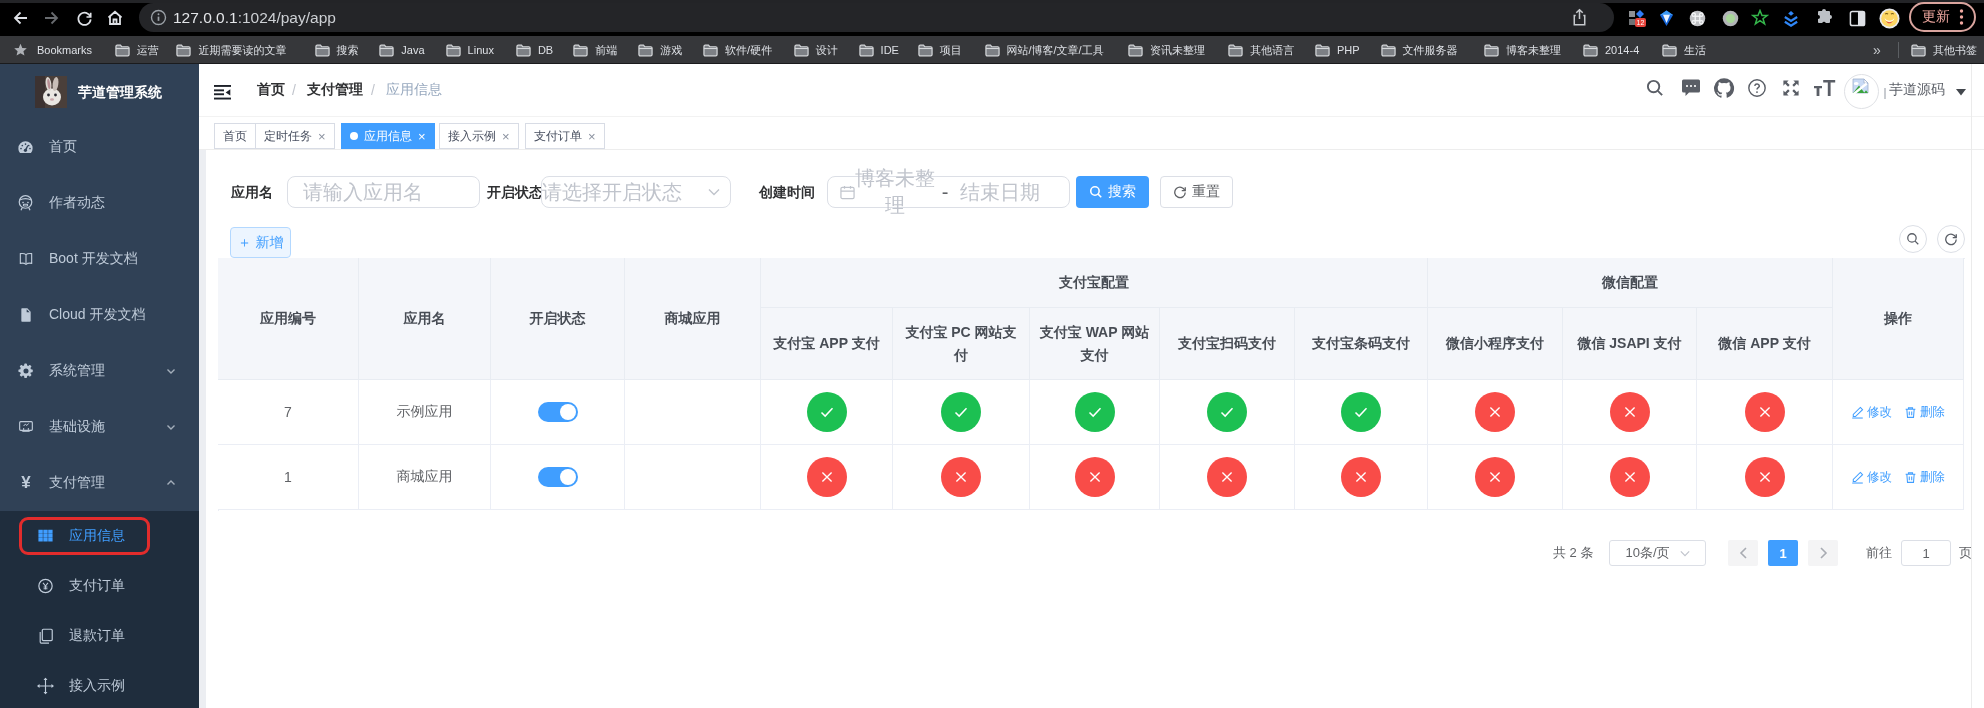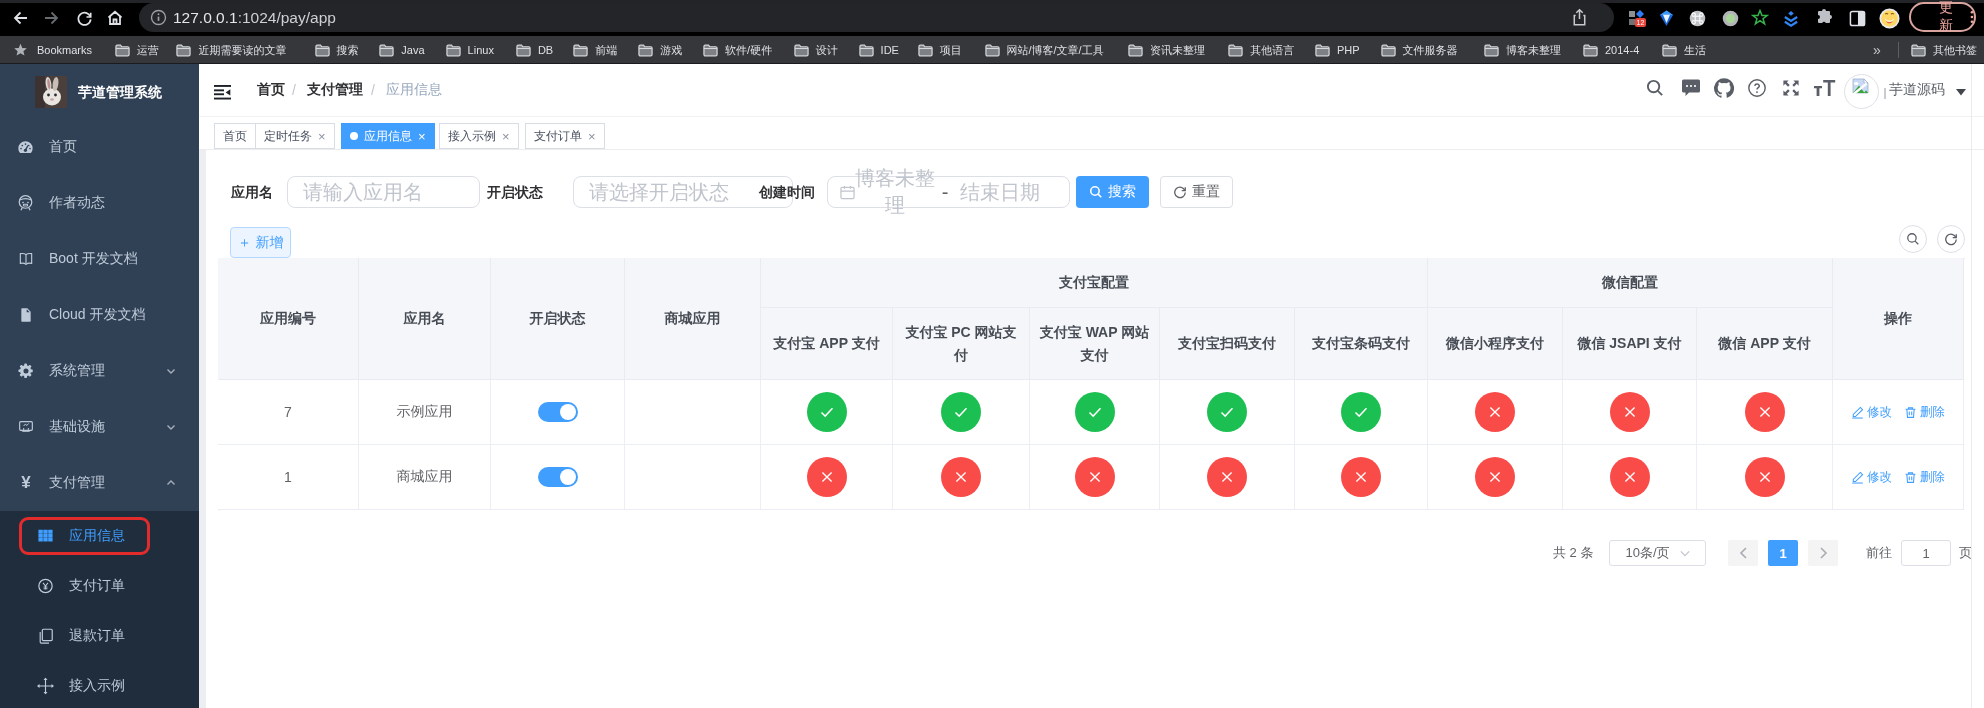--- a/index.html
+++ b/index.html
@@ -154,21 +154,21 @@
   <div class="cicon" style="left:1877px;width:24px">
       <svg width="21" height="21" viewBox="0 0 22 22">
         <circle cx="11" cy="11" r="10.5" fill="#e8eaed"></circle>
         <circle cx="11" cy="11" r="8.7" fill="#fdd663"></circle>
         <path d="M6.5 6.5q1.5-1.5 3 0M12.5 6.5q1.5-1.5 3 0" fill="none" stroke="#7a5c10" stroke-width="1.1"></path>
         <path d="M5.8 10c2 4.5 8.4 4.5 10.4 0-.8 6-9.6 6-10.4 0z" fill="#fff"></path>
         <path d="M7.5 13.5c2 1.8 5 1.8 7 0-2 3.5-5.6 3.2-7 0z" fill="#d44"></path>
       </svg>
     </div>
   <div style="position:absolute;left:1909px;top:2px;width:67px;height:30px;border:2px solid #d9a49e;border-radius:16px;color:#f0a8a0;font-size:14px;display:flex;align-items:center">
-<span style="margin-left:28px">更新</span>
+<span style="margin-left:11px">更新</span>
 <svg style="margin-left:9px" width="5" height="18" viewBox="0 0 5 18" fill="#f0a8a0">
         <circle cx="2.5" cy="3" r="1.7"></circle>
         <circle cx="2.5" cy="9" r="1.7"></circle>
         <circle cx="2.5" cy="15" r="1.7"></circle>
       </svg>
     </div>
 
 </div>
 <div id="cbm">
   <div style="position:absolute;left:13px;top:7px"><svg width="15" height="15" viewBox="0 0 16 16" fill="#aeb1b6">
@@ -437,21 +437,21 @@
 <div id="tags">
 <div class="tag" style="left:15px">首页</div>
 <div class="tag" style="left:56px">定时任务<span class="x">×</span></div>
 <div class="tag on" style="left:142px"><span class="dot"></span>应用信息<span class="x">×</span></div>
 <div class="tag" style="left:240px">接入示例<span class="x">×</span></div>
 <div class="tag" style="left:326px">支付订单<span class="x">×</span></div>
 </div>
 <div class="flabel" style="left:32px">应用名</div>
 <div class="finput" style="left:88px;width:193px;padding-left:15px">请输入应用名</div>
 <div class="flabel" style="left:288px">开启状态</div>
-<div class="finput" style="left:374px;width:220px;padding-left:15px">请选择开启状态<svg style="position:absolute;right:10px" width="12" height="8" viewBox="0 0 12 8" fill="none" stroke="#c0c4cc" stroke-width="1.4">
+<div class="finput" style="left:342px;width:190px;">请选择开启状态<svg style="position:absolute;right:10px" width="12" height="8" viewBox="0 0 12 8" fill="none" stroke="#c0c4cc" stroke-width="1.4">
           <path d="M1 1.5l5 5 5-5"></path>
         </svg></div>
 <div class="flabel" style="left:560px">创建时间</div>
 <div class="finput" style="left:628px;width:243px">
         <svg style="margin-left:12px;flex:none" width="15" height="15" viewBox="0 0 16 16" fill="none" stroke="#c0c4cc" stroke-width="1.3">
           <rect x="1" y="2.5" width="14" height="12" rx="1.5"></rect>
           <path d="M1 6.5h14M4.8 1v3M11.2 1v3"></path>
         </svg>
         <span style="width:80px;text-align:center">博客未整理</span>
         <span style="color:#606266;width:20px;text-align:center">-</span>

